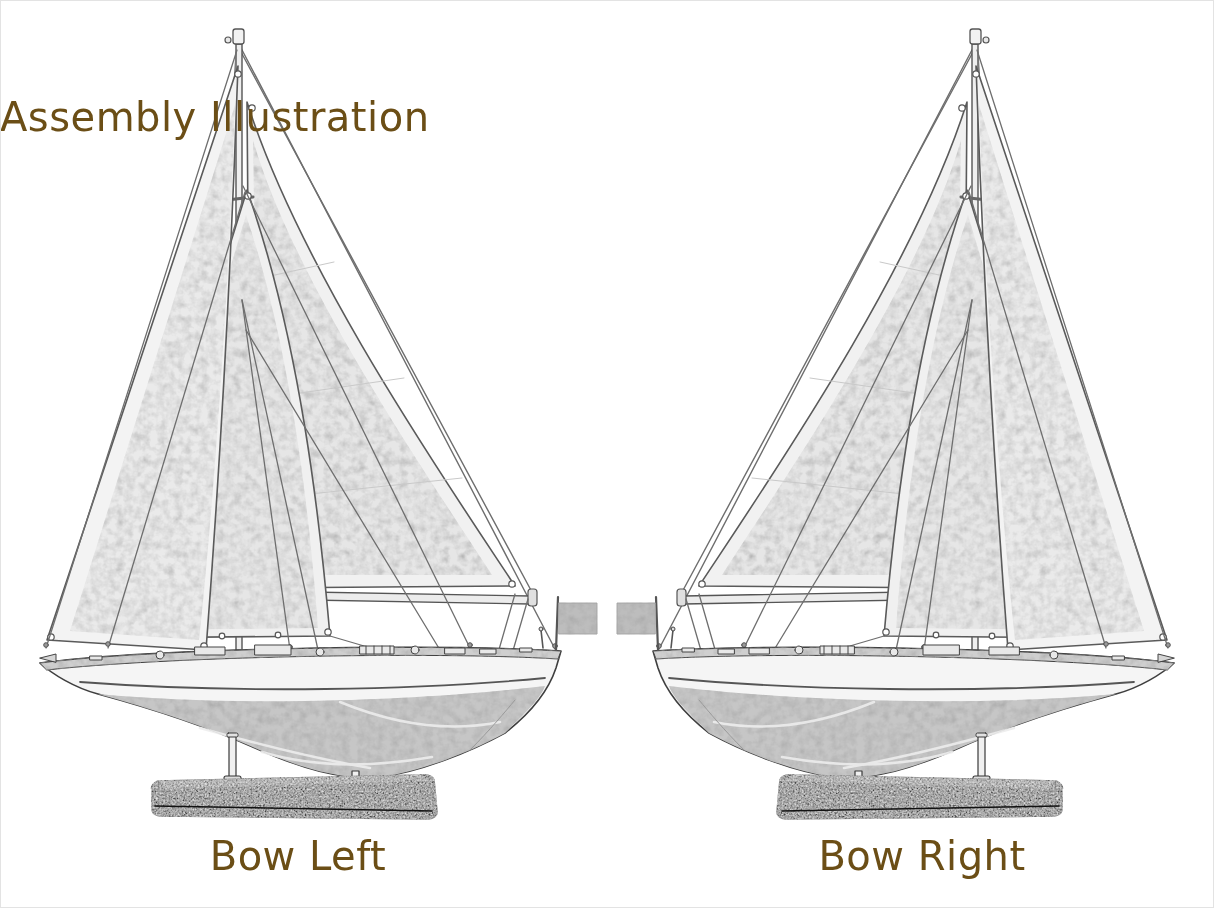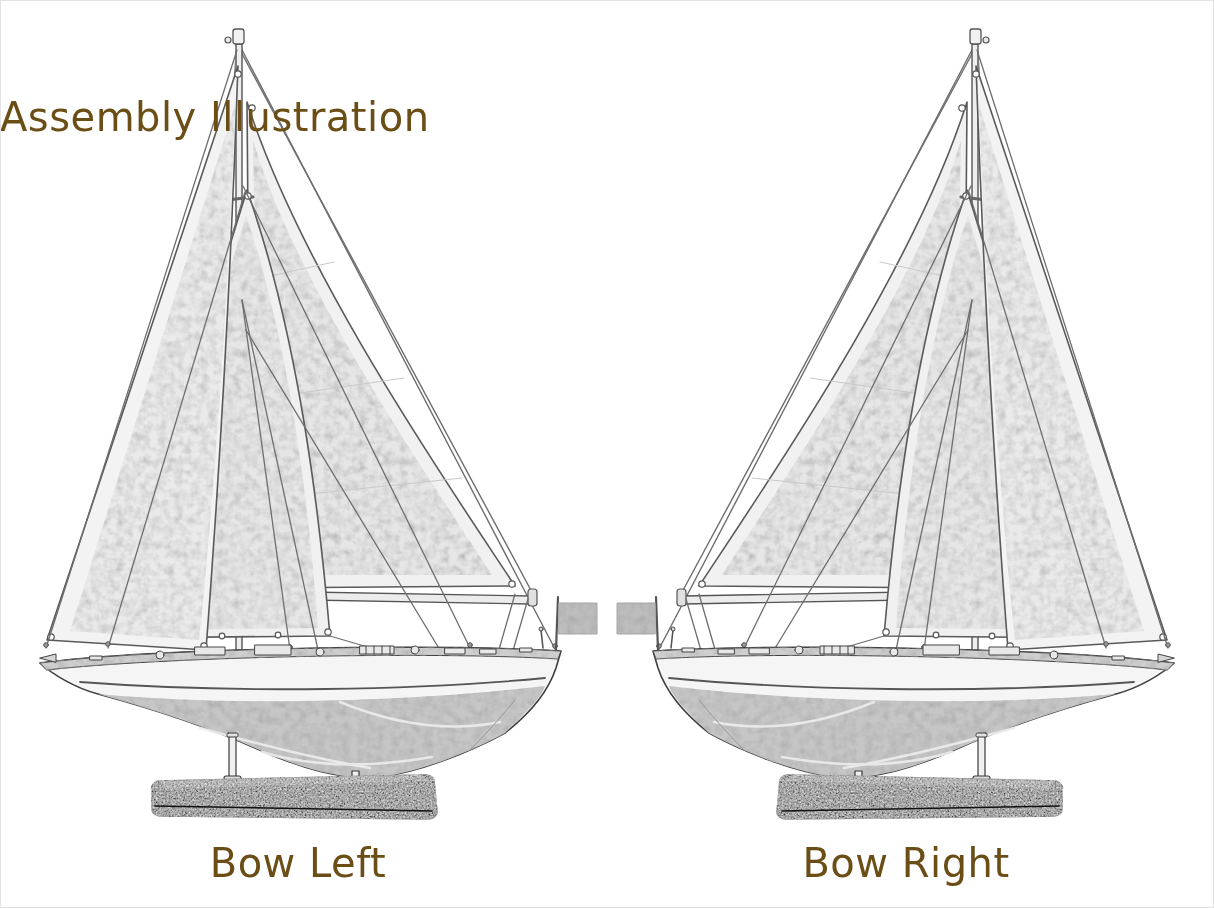--- a/index.html
+++ b/index.html
@@ -7,24 +7,24 @@
     width:1214px;height:908px;position:relative;background:#ffffff;
     font-family:"DejaVu Sans","Liberation Sans",sans-serif;overflow:hidden;
   }
   .frame{position:absolute;inset:0;box-shadow:inset 0 0 0 1px #e3e3e3;pointer-events:none;}
   .title{
     position:absolute;top:94px;left:0;width:1214px;text-align:left;
     font-size:40px;font-weight:400;color:#6b4e16;letter-spacing:0.5px;
   }
   .caption{
     position:absolute;top:833px;width:380px;text-align:center;
-    font-size:40px;font-weight:400;color:#6b4e16;letter-spacing:0.5px;margin-top:7px;
+    font-size:40px;font-weight:400;color:#6b4e16;letter-spacing:0.5px;
   }
   .caption.left{left:108px;}
-  .caption.right{left:716px;}
+  .caption.right{left:732px;}
   svg.art{position:absolute;top:0;left:0;}
 </style>
 </head>
 <body>
 
 <svg class="art" width="1214" height="908" viewBox="0 0 1214 908" xmlns="http://www.w3.org/2000/svg">
   <defs>
 
     <filter id="grain" x="-5%" y="-5%" width="110%" height="110%">
       <feTurbulence type="fractalNoise" baseFrequency="0.55" numOctaves="2" seed="7" result="n"></feTurbulence>

